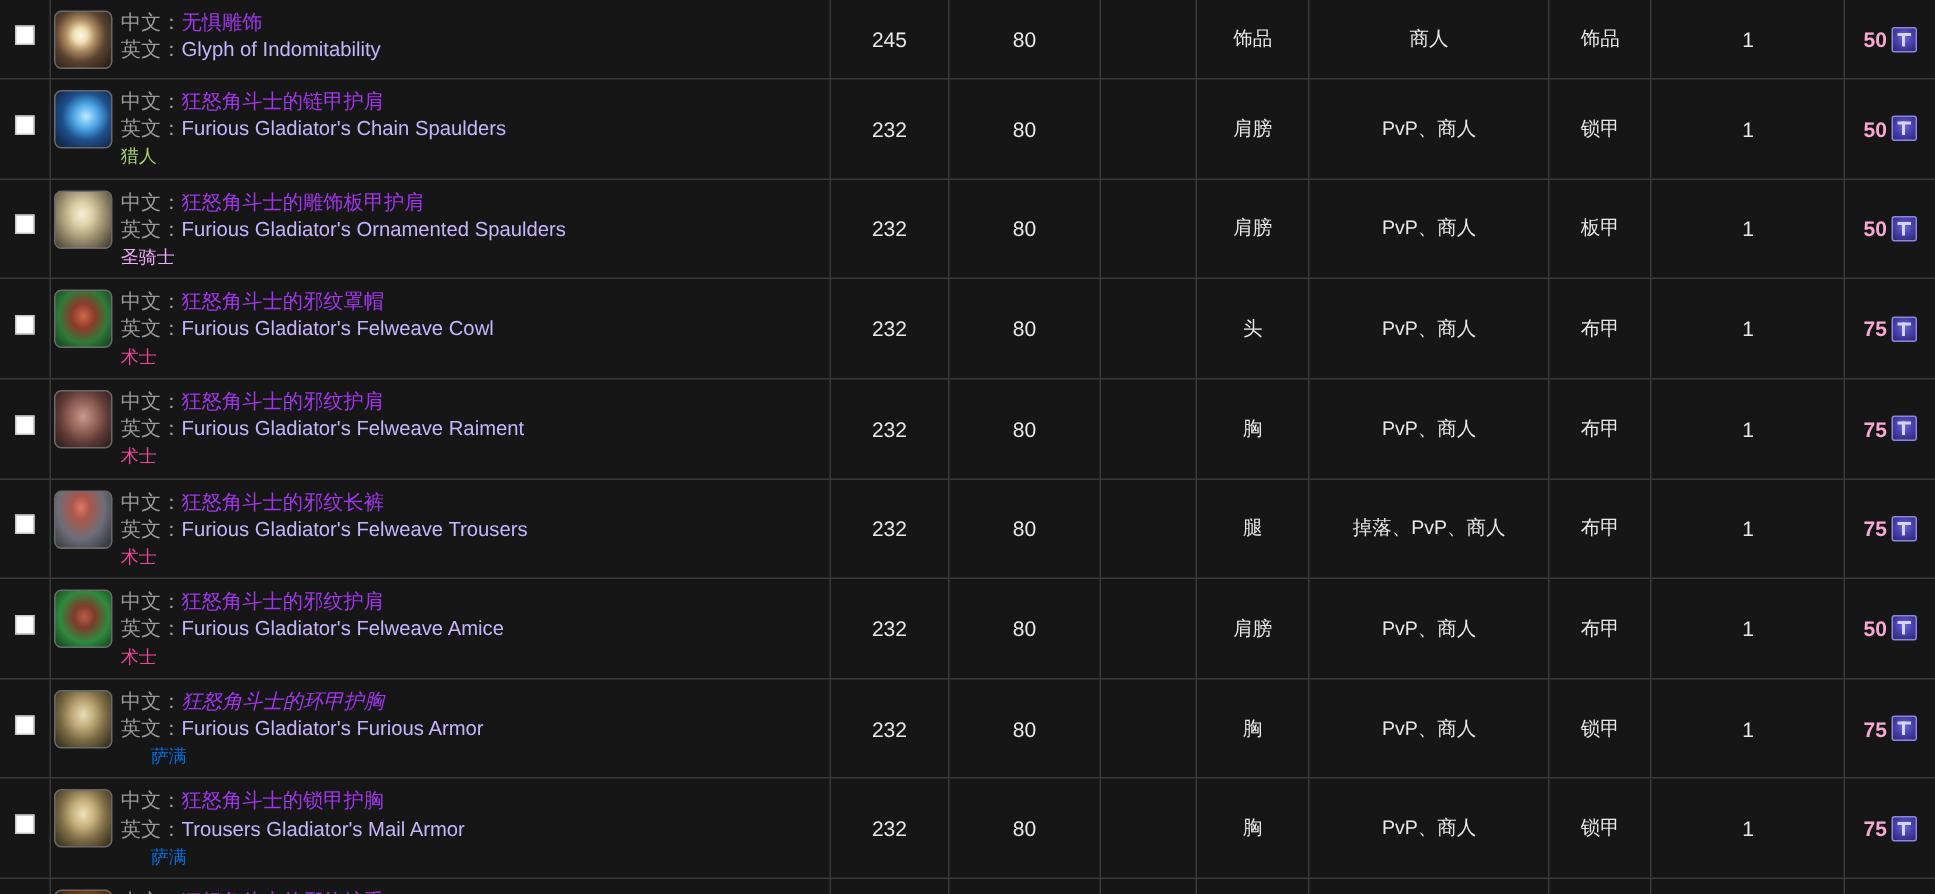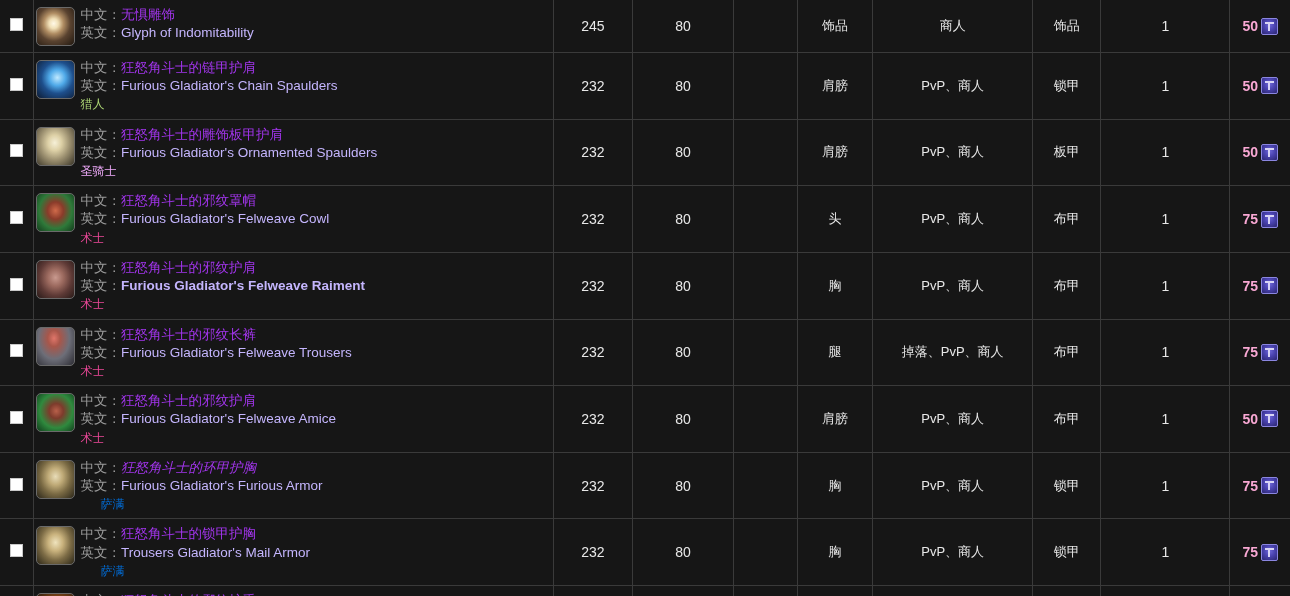--- a/index.html
+++ b/index.html
@@ -273,21 +273,21 @@
           </div>
         </td>
       </tr>
       <tr>
         <td class="cb-cell"><span class="cb"></span></td>
         <td>
           <div class="item-cell-inner">
             <div class="item-icon" style="background-image: radial-gradient(at 50% 45%, rgb(201, 154, 143) 0%, rgb(156, 106, 95) 30%, rgb(94, 58, 54) 62%, rgb(40, 26, 24) 100%);"></div>
             <div class="item-names">
               <div class="nm-row"><span class="lbl">中文：</span><a class="name-zh" href="#" style="text-decoration: none;">狂怒角斗士的邪纹护肩</a></div>
-              <div class="nm-row"><span class="lbl">英文：</span><a class="name-en" href="#" style="text-decoration: none; font-weight: bold;">Furious Gladiator's Felweave Raiment</a></div>
+              <div class="nm-row"><span class="lbl">英文：</span><a class="name-en" href="#" style="text-decoration: none;">Furious Gladiator's Felweave Raiment</a></div>
               <div class="cls cls-warlock">术士</div>
             </div>
           </div>
         </td>
         <td class="c">232</td>
         <td class="c">80</td>
         <td class="c"></td>
         <td class="c small">胸</td>
         <td class="c small">PvP、商人</td>
         <td class="c small">布甲</td>

